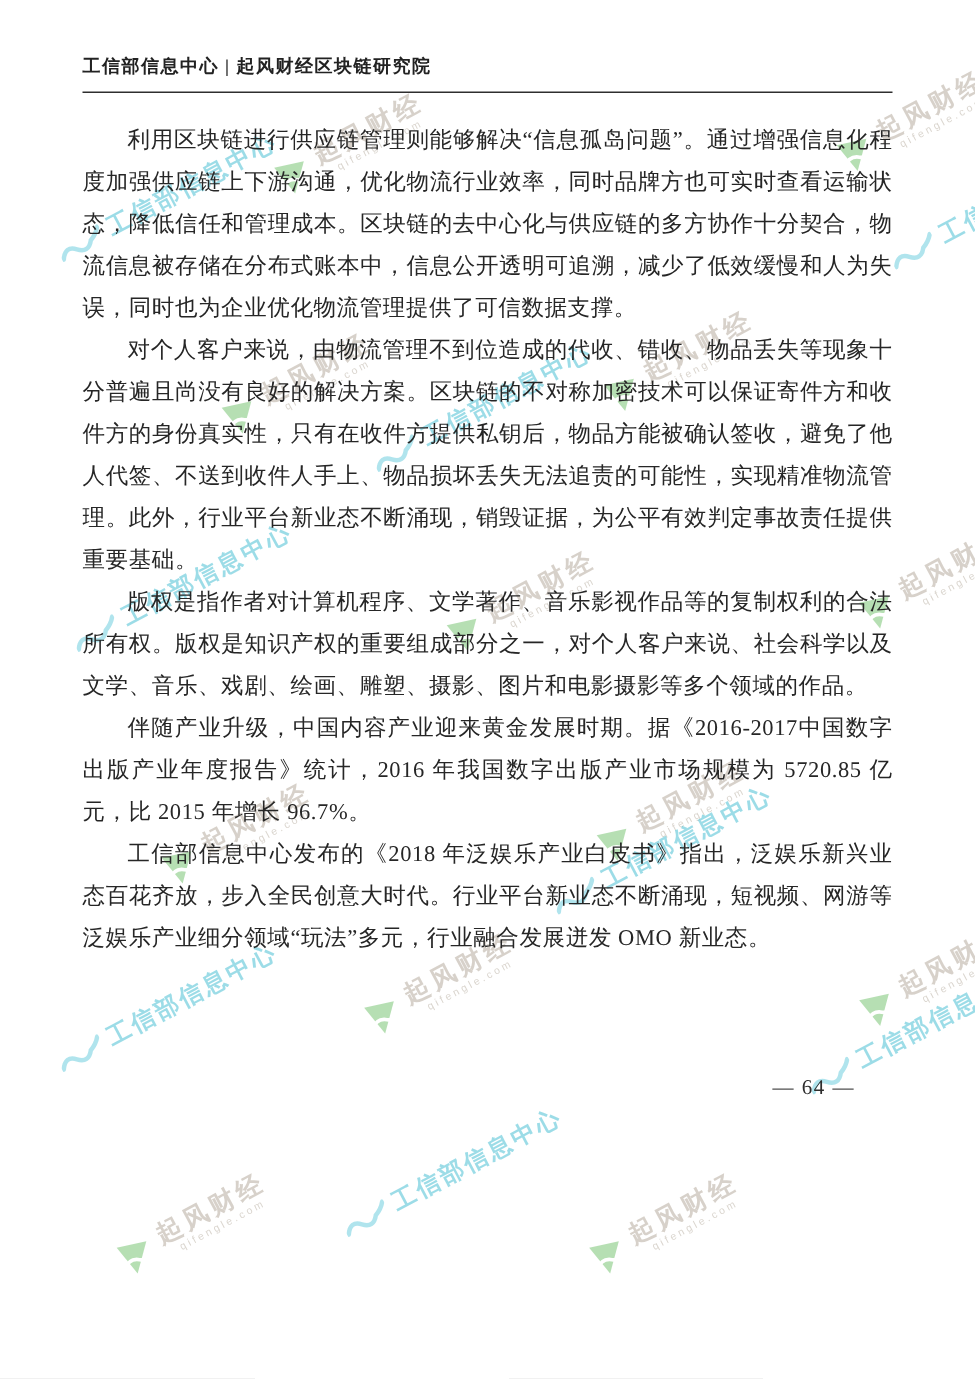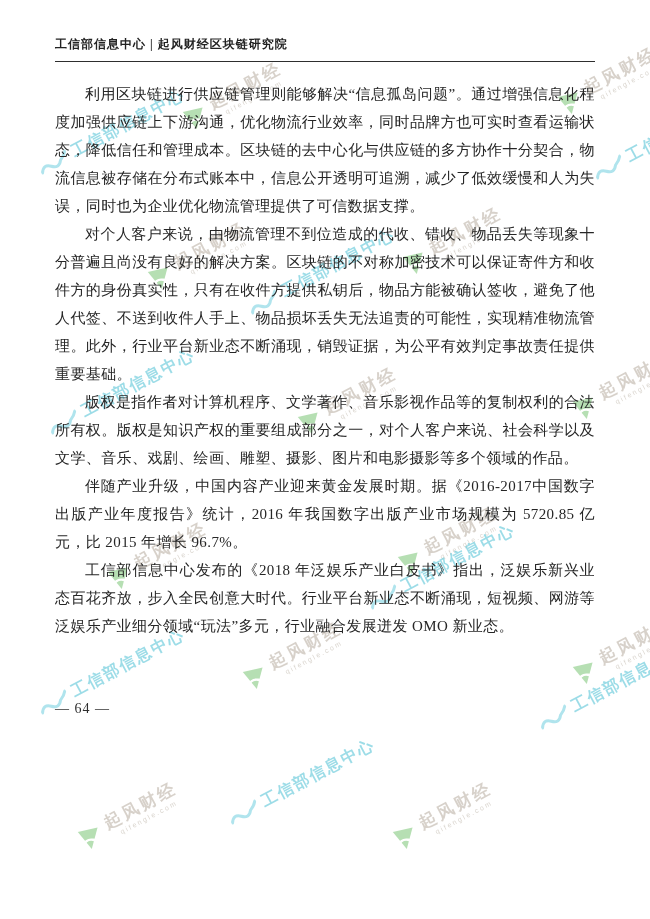--- a/index.html
+++ b/index.html
@@ -82,22 +82,22 @@
   }
   .body-text p {
     margin: 0;
     text-indent: 2em;
   }
   .section-heading {
     font-weight: bold;
     letter-spacing: 1px;
   }
   .page-number {
-    margin-top: 61px;
-    text-align: left;
+    margin-top: 78px;
+    text-align: right;
     padding-right: 25px;
     font-size: 14px;
     letter-spacing: 1px;
     color: #2e2e2e;
   }
 </style>
 </head>
 <body>
 
 <div class="page">

